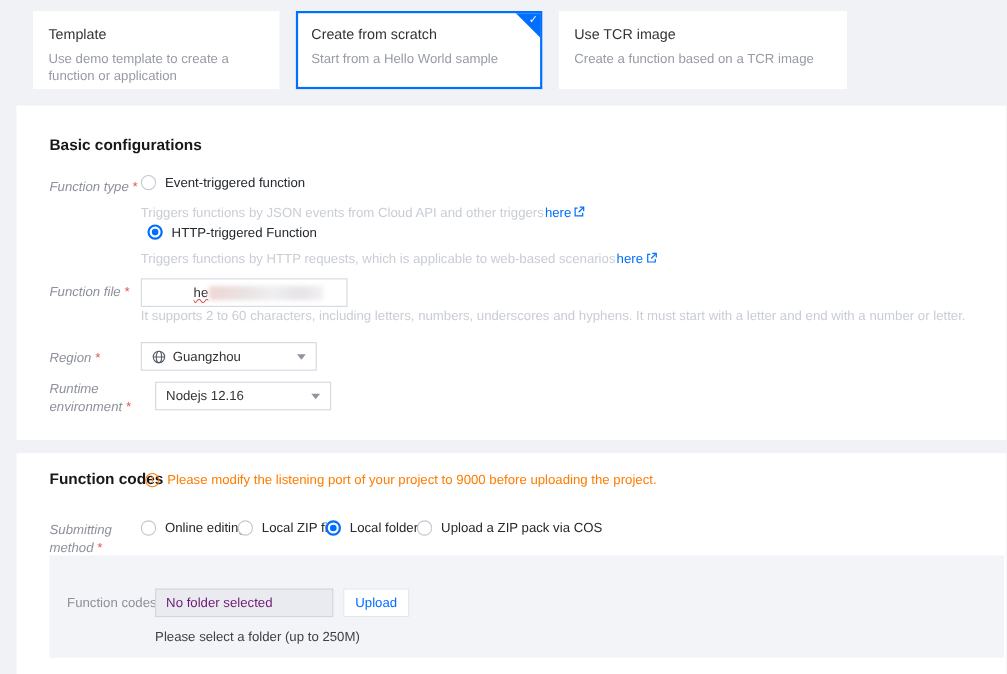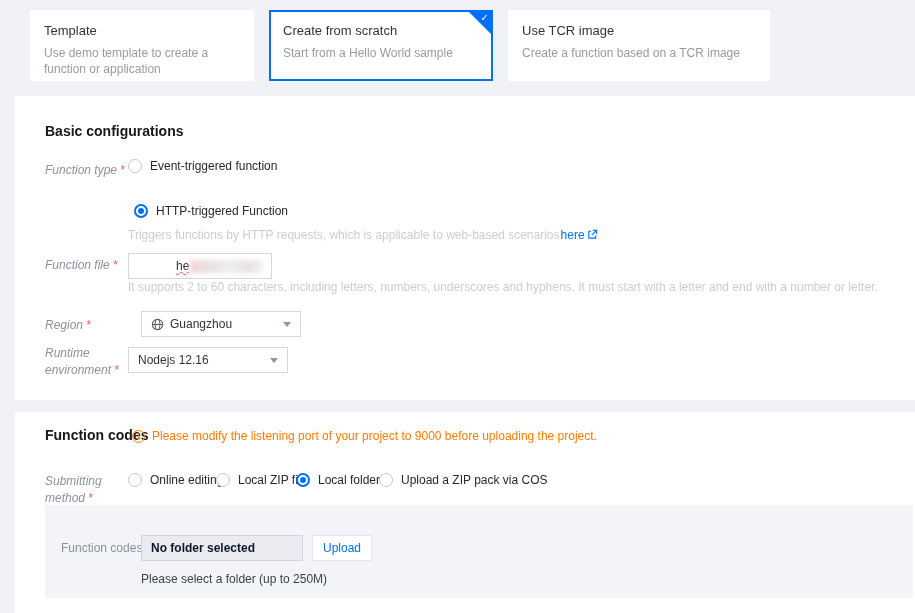--- a/index.html
+++ b/index.html
@@ -50,50 +50,50 @@
   .ext { vertical-align:-1px; margin-left:2px; cursor:pointer; }
 
   #l-ftype   { left:30px; top:66px; }
   #l-fname   { left:30px; top:161px; }
   #l-region  { left:30px; top:221px; }
   #l-runtime { left:30px; top:249px; width:82px; }
   #l-submit  { left:30px; top:61px; width:72px; }
 
   .textbox { position:absolute; border:1px solid #d4d7de; background:#fff; height:26px;
              display:flex; align-items:center; padding:0 8px; }
-  #in-fname { left:113px; top:157px; width:144px; cursor:text;padding-left:47px; }
+  #in-fname { left:113px; top:157px; width:188px; cursor:text;padding-left:47px; }
   #in-fname .val { color:#333; text-decoration:underline wavy #e05a5a; text-decoration-thickness:1px; }
   .blurred { display:inline-block; width:104px; height:13px; margin-left:1px; border-radius:2px;
              background:linear-gradient(90deg,#f0d6d6,#e9e2e2 30%,#efeef0 55%,#e7e3e6 80%,#f2f1f3);
              filter:blur(2px); }
   #help-fname { left:113px; top:184px; }
 
   .select { position:absolute; border:1px solid #d4d7de; background:#fff; height:26px; width:160px;
             display:flex; align-items:center; padding:0 9px; gap:6px; cursor:pointer; }
-  #sel-region  { left:126px; top:215px;text-align:center; }
-  #sel-runtime { left:113px; top:251px;align-items:center; }
+  #sel-region  { left:113px; top:215px;text-align:center; }
+  #sel-runtime { left:126px; top:251px;align-items:center; }
   .caret { margin-left:auto; width:0; height:0; border-left:4px solid transparent;
            border-right:4px solid transparent; border-top:5px solid #8f949e; }
   .sel-val { color:#333; }
 
   
   #warn { position:absolute; left:117px; top:17px; color:#ff7c00; display:flex; align-items:center; gap:7px; }
   .warn-ic { width:13px; height:13px; border:1px solid #ff7c00; border-radius:50%; flex:0 0 auto;
              display:inline-flex; align-items:center; justify-content:center;
              font-size:9px; font-weight:bold; line-height:1; }
   #r-online { left:113px; top:61px; }
   #r-zip    { left:201px; top:61px; }
   #r-folder { left:281px; top:61px; }
   #r-cos    { left:364px; top:61px; }
 
   #graybox { position:absolute; left:30px; top:93px; width:868px; height:93px; background:#f3f4f8; }
   #gb-label { position:absolute; left:16px; top:36px; color:#8c909a; }
   #in-folder { position:absolute; left:96px; top:30px; width:162px; height:26px;
-               border:1px solid #d1d5dd; background:#e9ebf0; color:#0f172a;
-               display:flex; align-items:center; padding:0 9px;font-weight:bold; }
+               border:1px solid #d1d5dd; background:#e9ebf0; color:#701a75;
+               display:flex; align-items:center; padding:0 9px; }
   #btn-upload { position:absolute; left:267px; top:30px; width:60px; height:26px;
                 background:#fff; border:1px solid #e3e6ec; color:#006eff;
                 display:flex; align-items:center; justify-content:center; cursor:pointer; }
   #gb-helper { position:absolute; left:96px; top:67px; color:#3c4149; }
 </style>
 </head>
 <body>
 
 <div class="page">
 
@@ -115,20 +115,27 @@
   <div class="panel" id="panel-basic">
     <h2 id="h-basic">Basic configurations</h2>
 
     <div class="flabel" id="l-ftype">
       <span>Function type</span><span class="req">*</span>
     </div>
 
     <div class="radio-item" id="r-event">
       <span class="radio"></span>
       <span class="rlabel">Event-triggered function</span>
+    </div>
+    <div class="helper" id="help-event">
+      <span>Triggers functions by JSON events from Cloud API and other triggers</span><a class="lnk">here</a><svg class="ext" width="11" height="11" viewBox="0 0 12 12">
+          <path d="M4.5 2.5H2v7.5h7.5V7" fill="none" stroke="#006eff" stroke-width="1.2"></path>
+          <path d="M6.5 1.5H10.5V5.5" fill="none" stroke="#006eff" stroke-width="1.2"></path>
+          <path d="M10 2L5.5 6.5" stroke="#006eff" stroke-width="1.2"></path>
+        </svg>
     </div>
 
     <div class="radio-item" id="r-http">
       <span class="radio on"></span>
       <span class="rlabel">HTTP-triggered Function</span>
     </div>
     <div class="helper" id="help-http">
       <span>Triggers functions by HTTP requests, which is applicable to web-based scenarios</span><a class="lnk">here</a><svg class="ext" width="11" height="11" viewBox="0 0 12 12">
           <path d="M4.5 2.5H2v7.5h7.5V7" fill="none" stroke="#006eff" stroke-width="1.2"></path>
           <path d="M6.5 1.5H10.5V5.5" fill="none" stroke="#006eff" stroke-width="1.2"></path>

